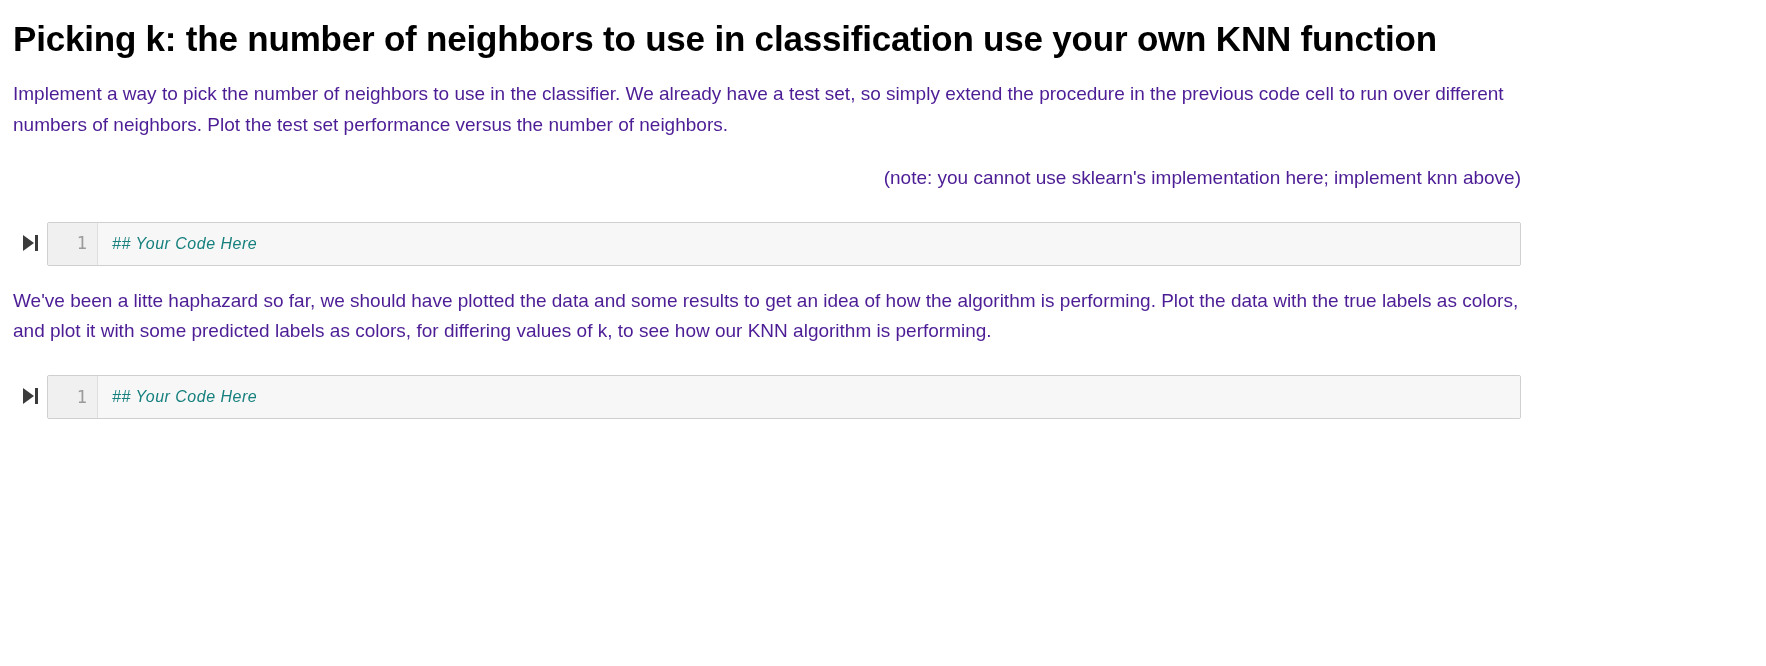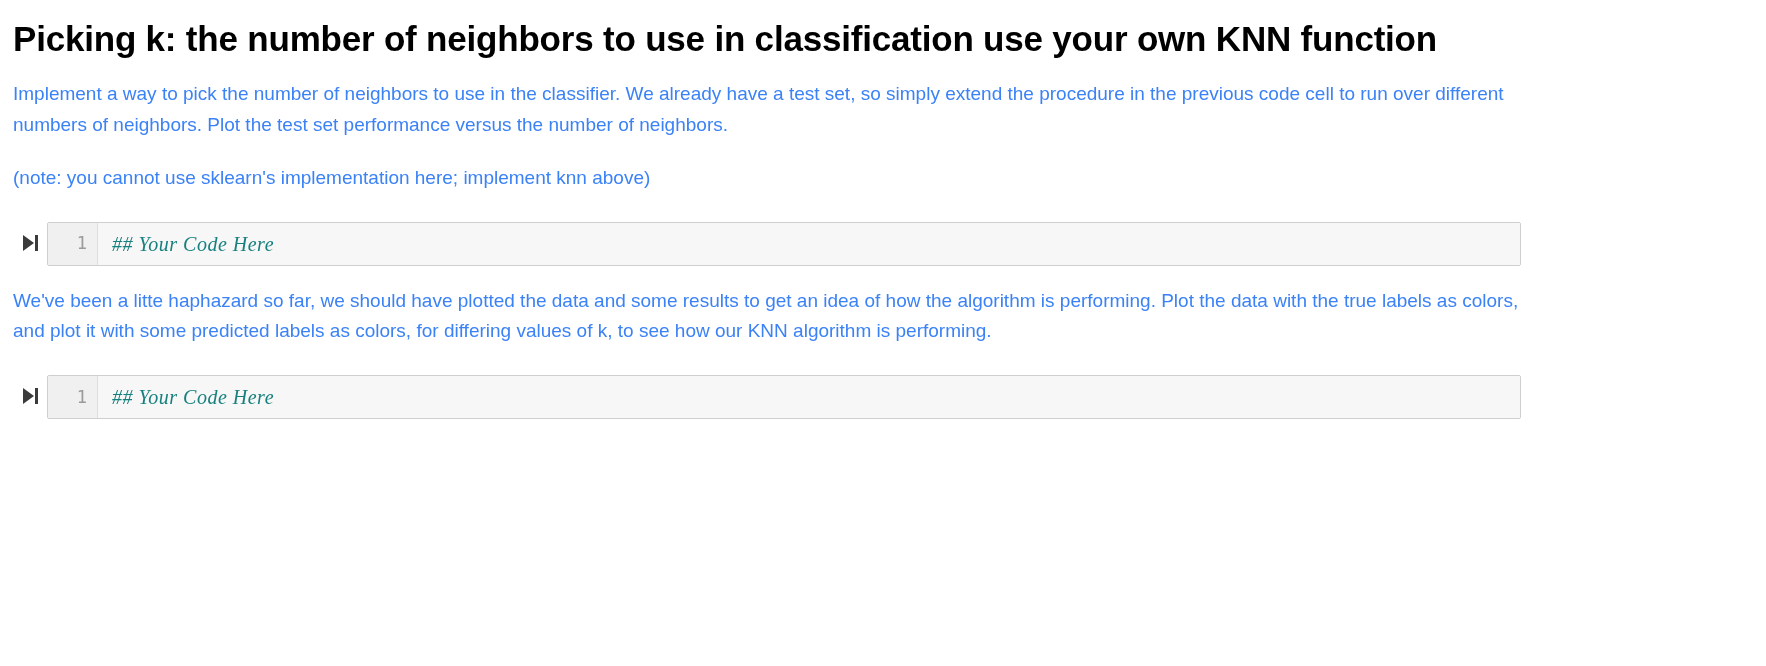--- a/index.html
+++ b/index.html
@@ -39,25 +39,26 @@
   }
   h1.heading.second {
     margin-top: 44px;
   }
 
   p.para {
     font-family: "Liberation Sans", sans-serif;
     font-size: 19px;
     line-height: 1.62;
     margin: 20px 0 0 0;
-    color: #3b82f6;
+    color: #4c1d95;
     max-width: 1524px;
   }
   p.para.note {
     margin-top: 22px;
+    text-align: right;
   }
 
   
   .cell-row {
     display: flex;
     align-items: flex-start;
     margin-top: 28px;
   }
 
   .run-btn {
@@ -103,22 +104,22 @@
   }
 
   .code-area {
     flex: 1;
     background: #f7f7f7;
     display: flex;
     align-items: center;
     padding-left: 14px;
   }
   .code-text {
-    font-family: Liberation Serif, serif;
-    font-size: 20px;
+    font-family: Liberation Sans, sans-serif;
+    font-size: 16px;
     font-style: italic;
     color: #16807e;
     line-height: 1;
     white-space: pre;
     letter-spacing: 0.5px;
   }
 </style>
 </head>
 <body>
 

